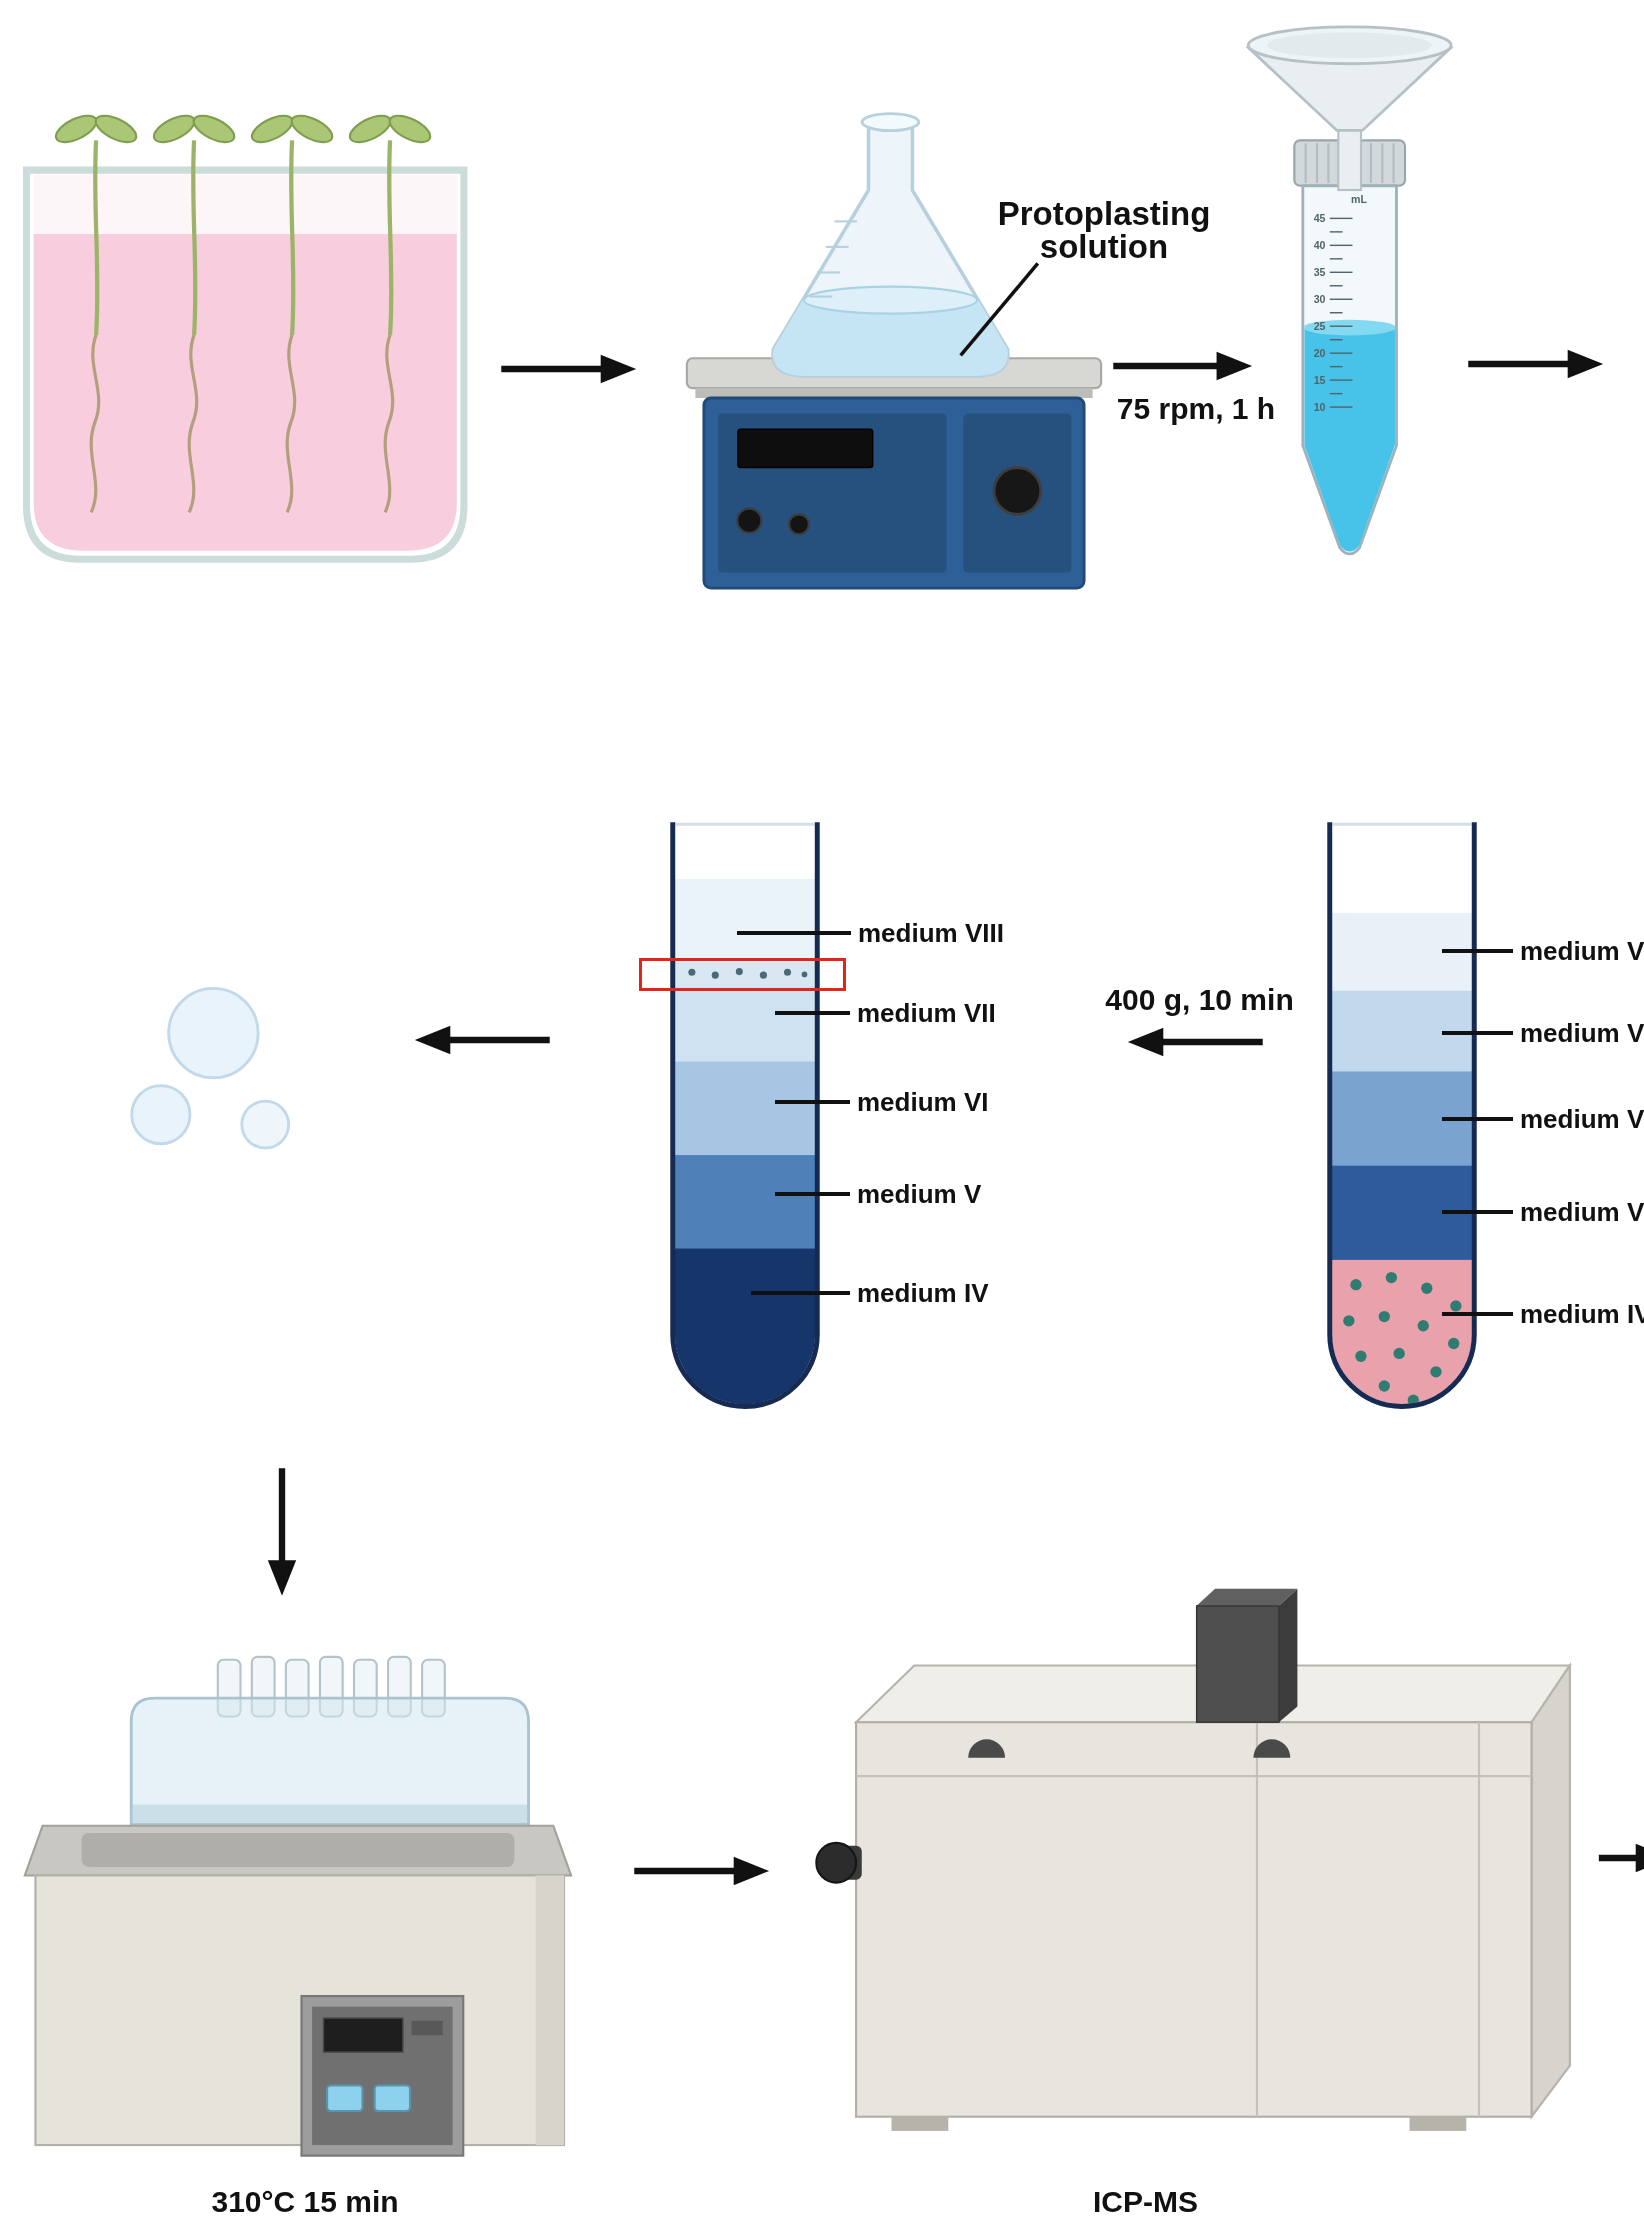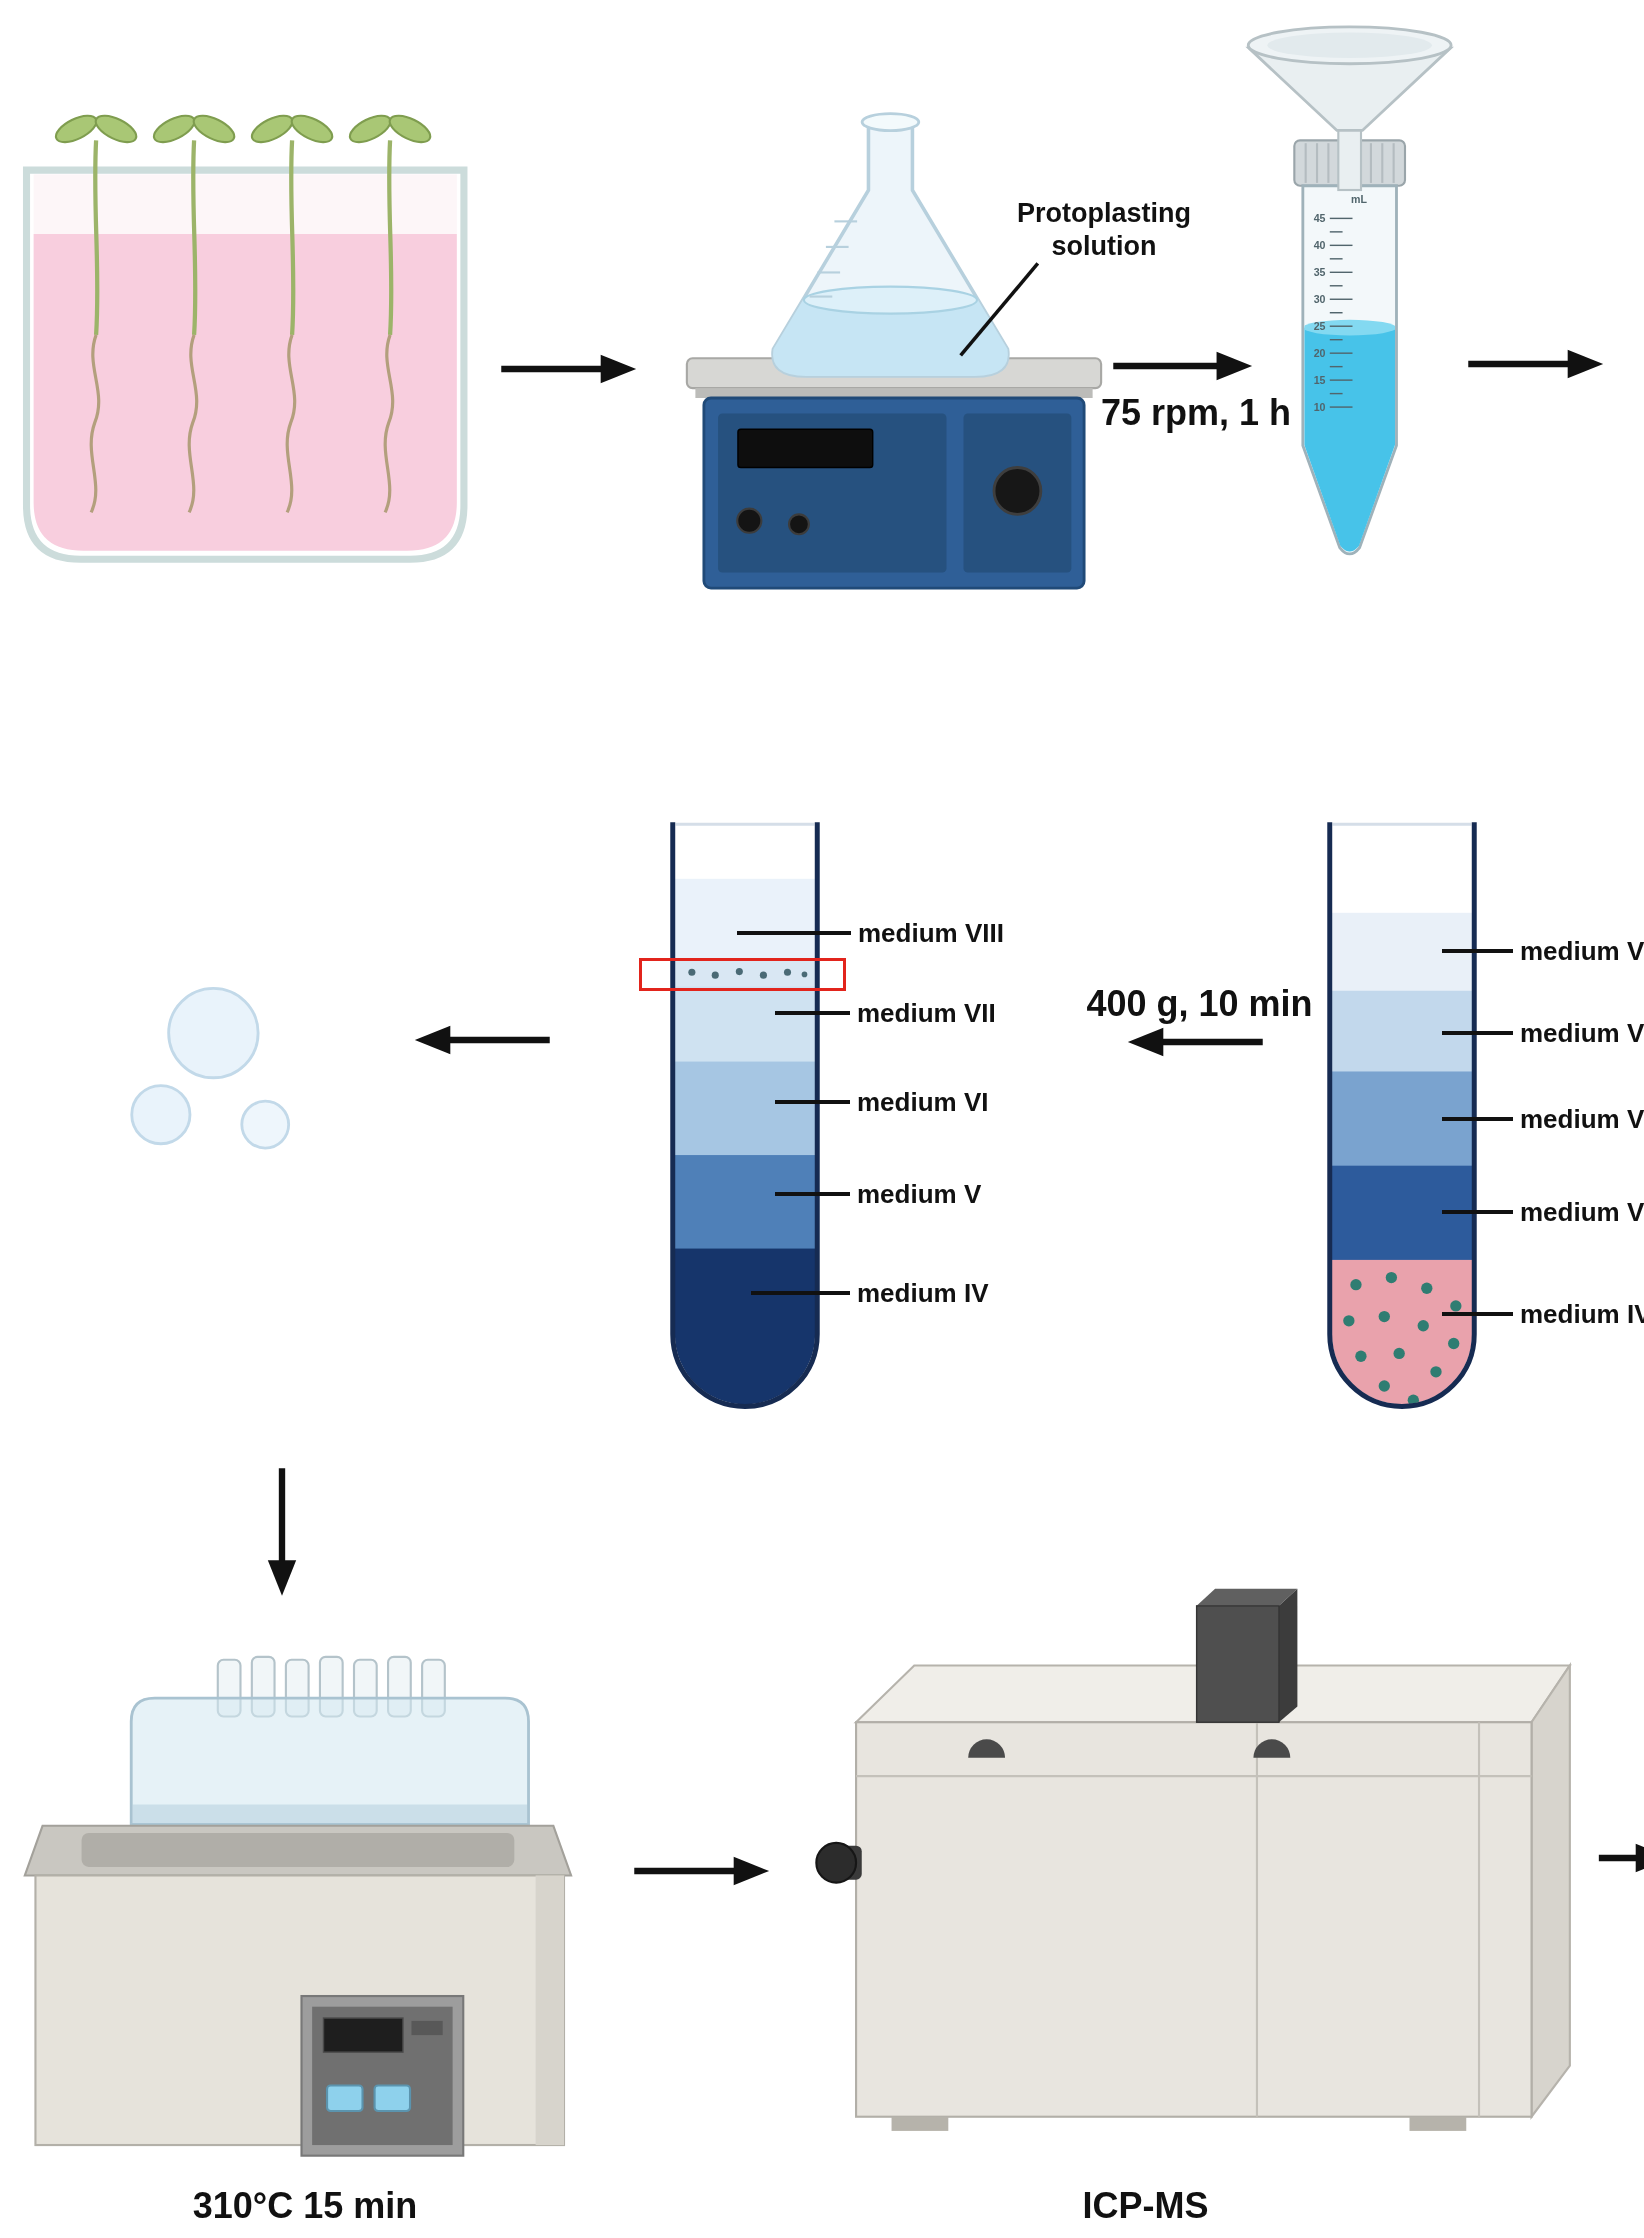--- a/index.html
+++ b/index.html
@@ -1,21 +1,21 @@
 <!DOCTYPE html>
 <html style="font-size:11.4px"><head>
 <meta charset="utf-8">
 <style>
   *{margin:0;padding:0;box-sizing:border-box}
   html,body{width:1645px;height:2239px;background:#ffffff;overflow:hidden;position:relative;
     font-family:"Liberation Sans",sans-serif;color:#111}
   .abs{position:absolute}
   .caption{position:absolute;font-weight:700;color:#111;text-align:center;white-space:nowrap}
-  .caption-lg{font-size:36px}
-  .flask-note{font-size:27px;line-height:33px;white-space:normal}
+  .caption-lg{font-size:30px}
+  .flask-note{font-size:33px;line-height:33px;white-space:normal}
   .medium-label{position:absolute;display:flex;align-items:center;height:34px;white-space:nowrap}
   .medium-label .lead{height:3.5px;background:#111;flex:none;margin-right:7px}
   .medium-label .mtext{font-size:26px;font-weight:700;color:#111}
   #highlight-box{position:absolute;left:639px;top:958px;width:207px;height:33px;border:3.5px solid #e2241c}
   svg{display:block}
 </style>
 </head>
 <body>
 
 <svg class="abs" style="left:18px;top:99px" width="458" height="476" viewBox="0 0 645 670">

